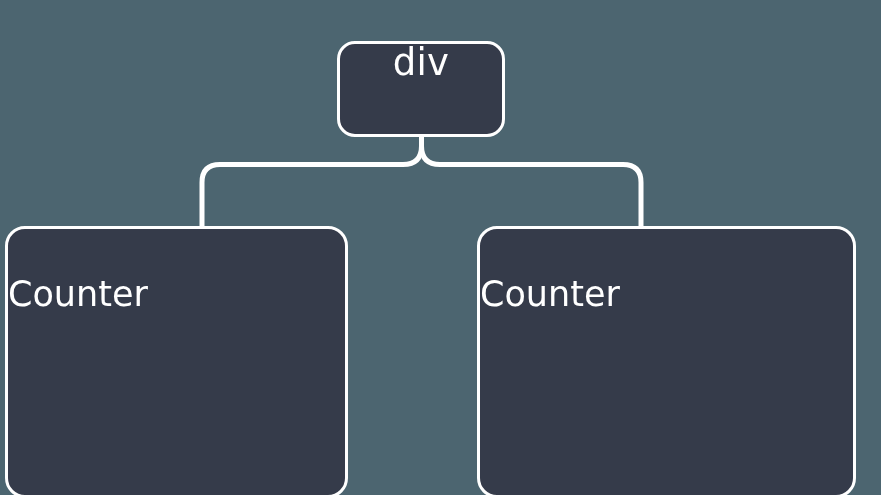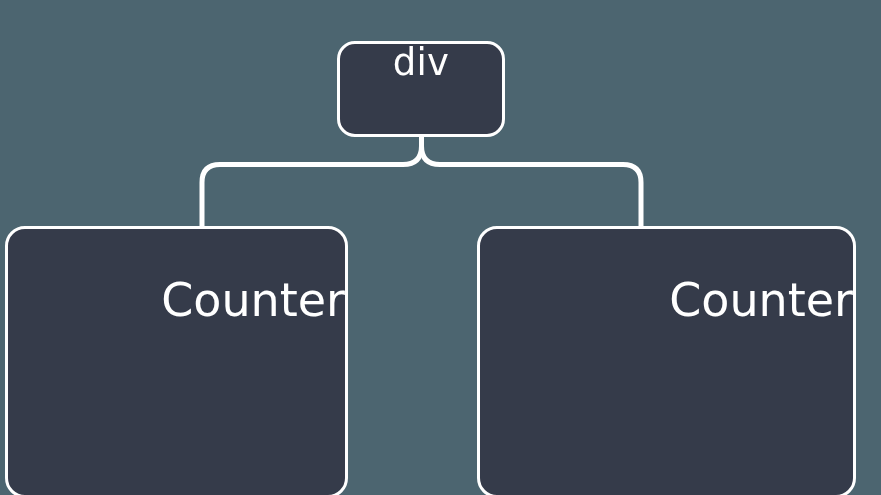--- a/index.html
+++ b/index.html
@@ -67,23 +67,23 @@
   }
   .node-child-right {
     left: 477px;
     width: 379px;
   }
   .child-title {
     position: absolute;
     left: 0;
     right: 0;
     top: 48px;
-    text-align: right;
+    text-align: left;
     color: #ffffff;
-    font-size: 46px;
+    font-size: 35px;
     font-weight: 400;
     line-height: 1;
   }
 </style>
 </head>
 <body>
 
 <div id="stage">
 
   <svg id="connectors" viewBox="0 0 881 495">

